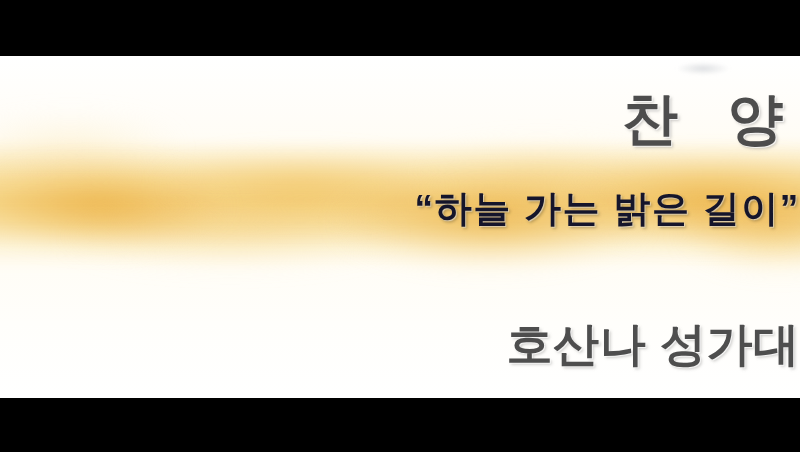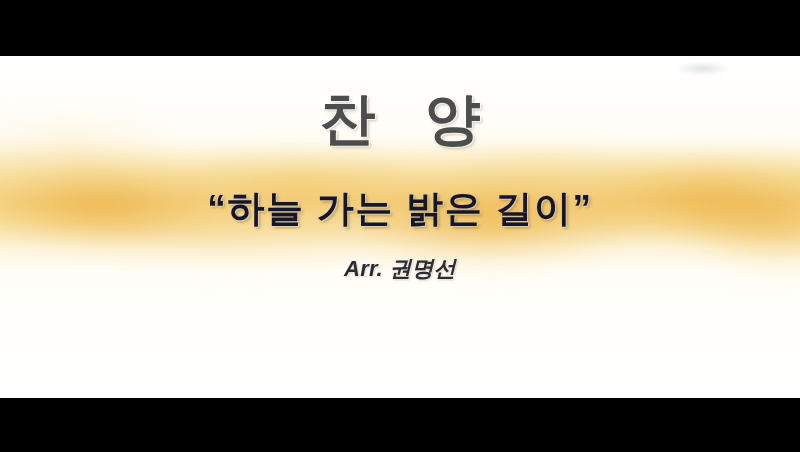--- a/index.html
+++ b/index.html
@@ -111,21 +111,21 @@
   .text-layer {
     position: absolute;
     inset: 0;
     z-index: 10;
   }
 
   .line {
     position: absolute;
     left: 0;
     width: 100%;
-    text-align: center;
+    text-align: right;
     white-space: nowrap;
   }
 
   
   #heading-praise {
     top: 26px;
     font-size: 56px;
     font-weight: 700;
     letter-spacing: 0.30em;
     text-indent: 0.30em;
@@ -189,21 +189,21 @@
     <div class="gold-blotch b7"></div>
     <div class="gold-blotch b8"></div>
 
     <div class="smudge"></div>
 
     <div class="text-layer">
       <div class="line" id="heading-praise">찬  양</div>
 
       <div class="line" id="song-title">“하늘 가는 밝은 길이”</div>
 
-      <div class="line" id="arranger">Arr. 권명선</div>
-
+
+      <div class="line" id="choir-name">호산나 성가대</div>
     </div>
 
   </div>
 
   <div class="letterbox bottom"></div>
 
 </div>
 
 </body></html>

